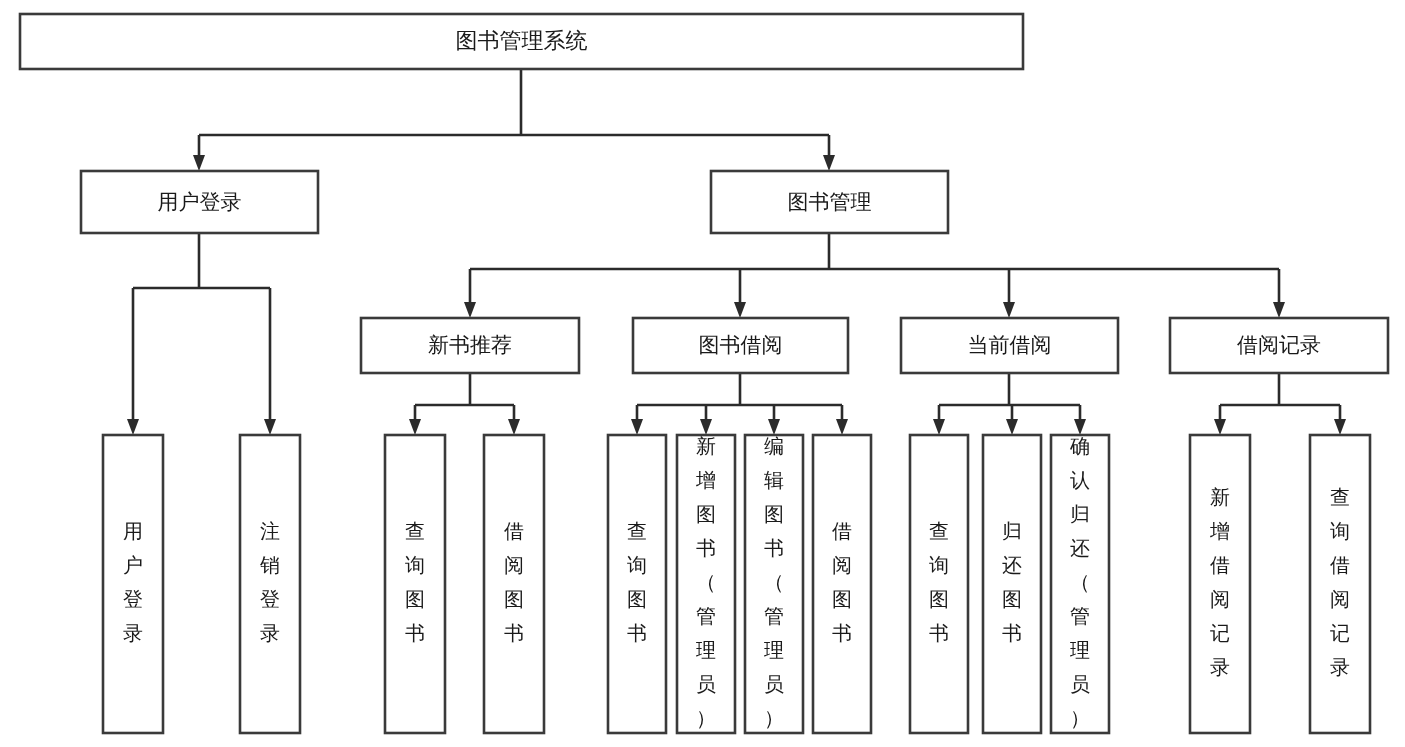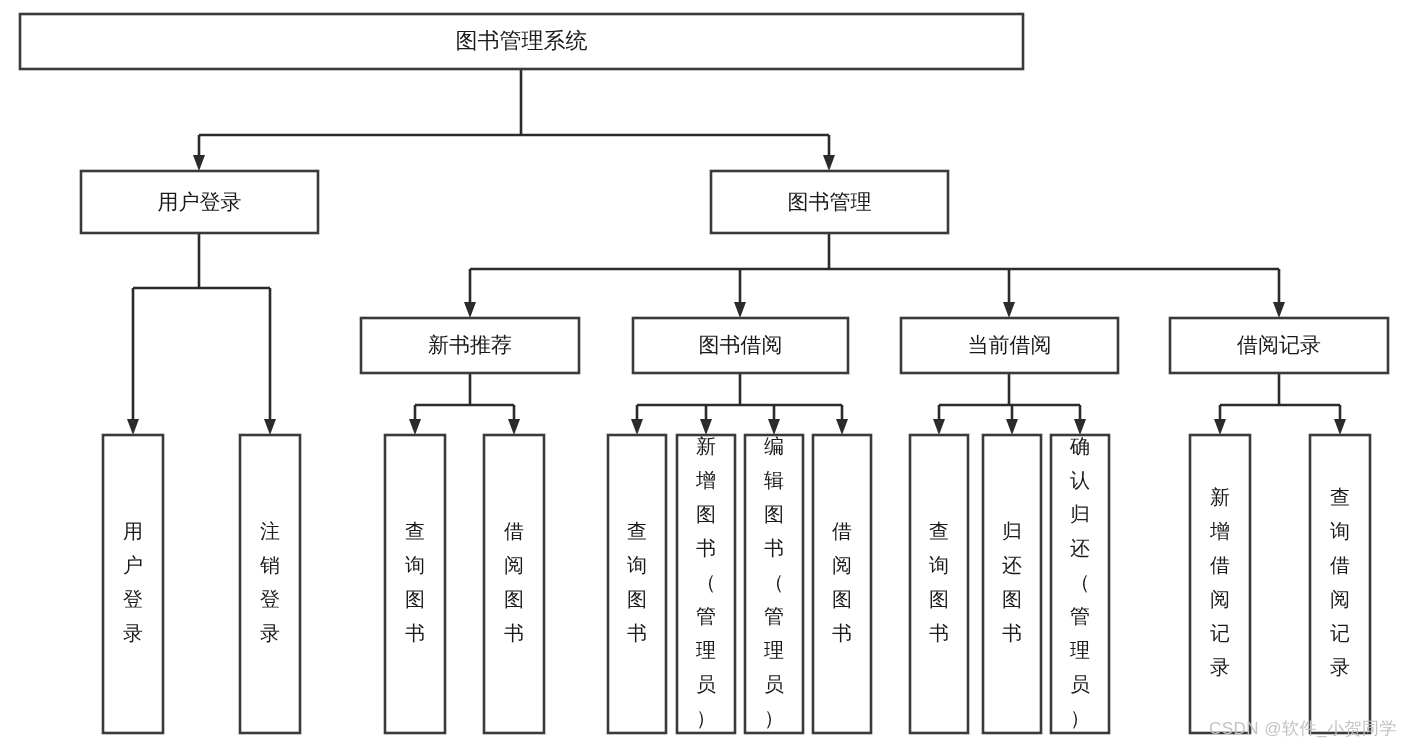--- a/index.html
+++ b/index.html
@@ -216,14 +216,13 @@
         <g>
           <rect class="node-box" x="1190" y="435" width="60" height="298"></rect>
           <text class="node-label node-label-vertical" x="1220" y="499"><tspan x="1220" y="499">新</tspan><tspan x="1220" y="533">增</tspan><tspan x="1220" y="567">借</tspan><tspan x="1220" y="601">阅</tspan><tspan x="1220" y="635">记</tspan><tspan x="1220" y="669">录</tspan></text>
         </g>
         <g>
           <rect class="node-box" x="1310" y="435" width="60" height="298"></rect>
           <text class="node-label node-label-vertical" x="1340" y="499"><tspan x="1340" y="499">查</tspan><tspan x="1340" y="533">询</tspan><tspan x="1340" y="567">借</tspan><tspan x="1340" y="601">阅</tspan><tspan x="1340" y="635">记</tspan><tspan x="1340" y="669">录</tspan></text>
         </g>
       </g>
   </svg>
-  <div class="watermark-text">CSDN @软件_小贺同学</div>
 </div>
 
 </body></html>

